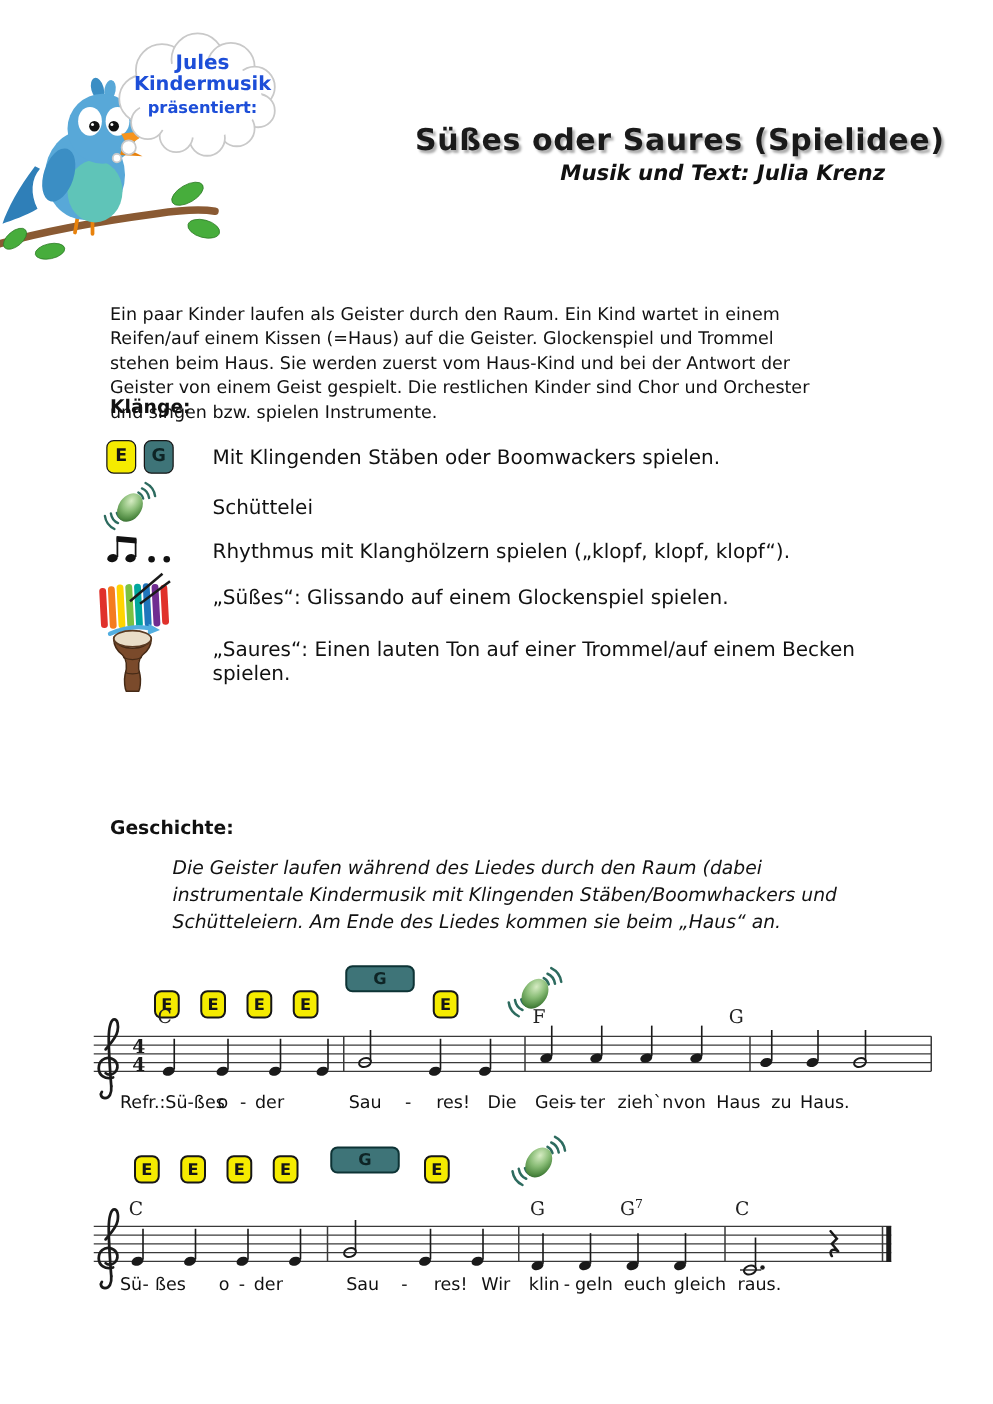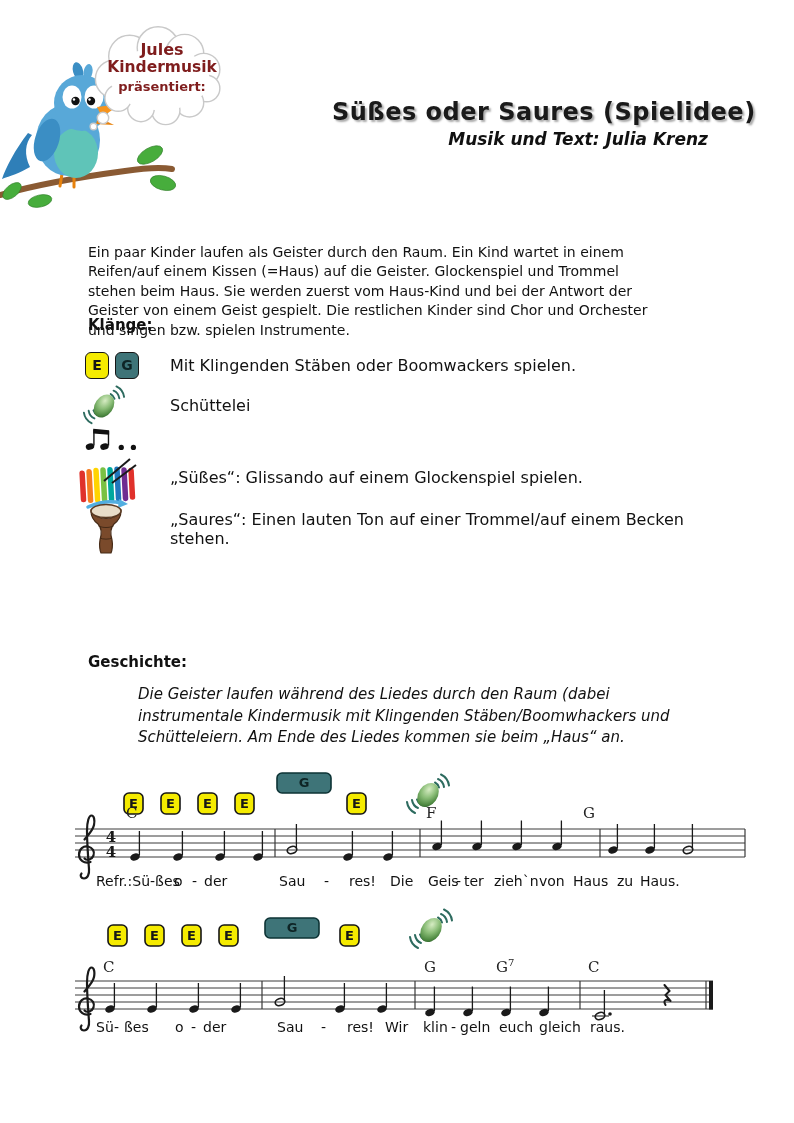--- a/index.html
+++ b/index.html
@@ -1,20 +1,20 @@
 <!DOCTYPE html>
 <html><head>
 <meta charset="utf-8">
 <style>
   html,body{margin:0;padding:0;background:#fff;}
   #page{position:relative;width:794px;height:1123px;background:#fff;overflow:hidden;
         font-family:"DejaVu Sans",sans-serif;color:#111;}
   .abs{position:absolute;}
   .bubble-line{position:absolute;left:92px;width:140px;text-align:center;
-               color:#7f1d1d;font-weight:600;}
+               color:#1d4ed8;font-weight:600;}
   #title{position:absolute;left:332px;width:378px;top:98px;text-align:center;
          font-size:24px;font-weight:600;letter-spacing:.5px;white-space:nowrap;
          color:#1a1a1a;text-shadow:2px 2px 2px #ababab;}
   #subtitle{position:absolute;right:86px;top:129px;font-size:17px;font-style:italic;
             font-weight:600;white-space:nowrap;}
   #intro{position:absolute;left:88px;top:200px;width:650px;font-size:14px;
          line-height:19.4px;white-space:pre-line;margin-top:43px;}
   .section-heading{position:absolute;left:88px;font-size:15px;font-weight:bold;}
   .sound-text{position:absolute;left:170px;font-size:16px;width:530px;line-height:19px;}
   .sound-icon{position:absolute;}
@@ -134,20 +134,21 @@
 
   <svg class="sound-icon" style="left:82px;top:426px" width="58" height="28" viewBox="0 0 62 30">
     <polygon points="12,3 29,4.5 29,9.5 12,8" fill="#111"></polygon>
     <line x1="12.7" y1="4" x2="12.7" y2="21" stroke="#111" stroke-width="1.5"></line>
     <line x1="28.3" y1="5.5" x2="28.3" y2="21" stroke="#111" stroke-width="1.5"></line>
     <ellipse cx="8.5" cy="22" rx="4.6" ry="3.4" fill="#111" transform="rotate(-15 8.5 22)"></ellipse>
     <ellipse cx="24" cy="22" rx="4.6" ry="3.4" fill="#111" transform="rotate(-15 24 22)"></ellipse>
     <circle cx="42" cy="23" r="2.8" fill="#111"></circle>
       <circle cx="55" cy="23" r="2.8" fill="#111"></circle>
   </svg>
+  <div class="sound-text" style="top:431px">Rhythmus mit Klanghölzern spielen („klopf, klopf, klopf“).</div>
 
   <svg class="sound-icon" style="left:78px;top:457px" width="62" height="54" viewBox="0 0 62 54">
     <g transform="rotate(-3 31 27)">
       <rect x="2" y="12" width="5.5" height="32" rx="2.7" fill="#e0312b"></rect>
       <rect x="9" y="11" width="5.5" height="34" rx="2.7" fill="#f47c20"></rect>
       <rect x="16" y="10" width="5.5" height="35" rx="2.7" fill="#ffd400"></rect>
       <rect x="23" y="10" width="5.5" height="35" rx="2.7" fill="#7ac143"></rect>
       <rect x="30" y="10" width="5.5" height="35" rx="2.7" fill="#00a79d"></rect>
       <rect x="37" y="10" width="5.5" height="35" rx="2.7" fill="#2076bc"></rect>
       <rect x="44" y="11" width="5.5" height="34" rx="2.7" fill="#6f2c91"></rect>
@@ -160,21 +161,21 @@
   </svg>
   <div class="sound-text" style="top:468px">„Süßes“: Glissando auf einem Glockenspiel spielen.</div>
 
   <svg class="sound-icon" style="left:88px;top:503px" width="36" height="54" viewBox="0 0 36 54">
     <path d="M3,8 C3,14 6,18 10,21 C14,25 14,30 12,37 C11,42 12,48 13,50 L23,50 C24,48 25,42 24,37
              C22,30 22,25 26,21 C30,18 33,14 33,8 C30,13 24,15.5 18,15.5 C12,15.5 6,13 3,8 Z" fill="#7a4a2b" stroke="#452a16" stroke-width="1.2"></path>
     <ellipse cx="18" cy="8" rx="15" ry="6.5" fill="#e9ddc8" stroke="#5a3a22" stroke-width="1.5"></ellipse>
     <path d="M10.5,23 C15,25 21,25 25.5,23" stroke="#452a16" stroke-width="1" fill="none"></path>
     <path d="M12,35 C15,36.5 21,36.5 24,35" stroke="#452a16" stroke-width="1" fill="none"></path>
   </svg>
-  <div class="sound-text" style="top:510px">„Saures“: Einen lauten Ton auf einer Trommel/auf einem Becken stehen.</div>
+  <div class="sound-text" style="top:510px">„Saures“: Einen lauten Ton auf einer Trommel/auf einem Becken spielen.</div>
 
   <div class="section-heading" style="top:653px">Geschichte:</div>
   <div id="story-text">Die Geister laufen während des Liedes durch den Raum (dabei
 instrumentale Kindermusik mit Klingenden Stäben/Boomwhackers und
 Schütteleiern. Am Ende des Liedes kommen sie beim „Haus“ an.</div>
 
   <svg id="score-svg" width="794" height="1123">
       <g>
         <line x1="75" y1="829" x2="745" y2="829" stroke="#3a3a3a" stroke-width="1"></line>
         <line x1="75" y1="836" x2="745" y2="836" stroke="#3a3a3a" stroke-width="1"></line>

